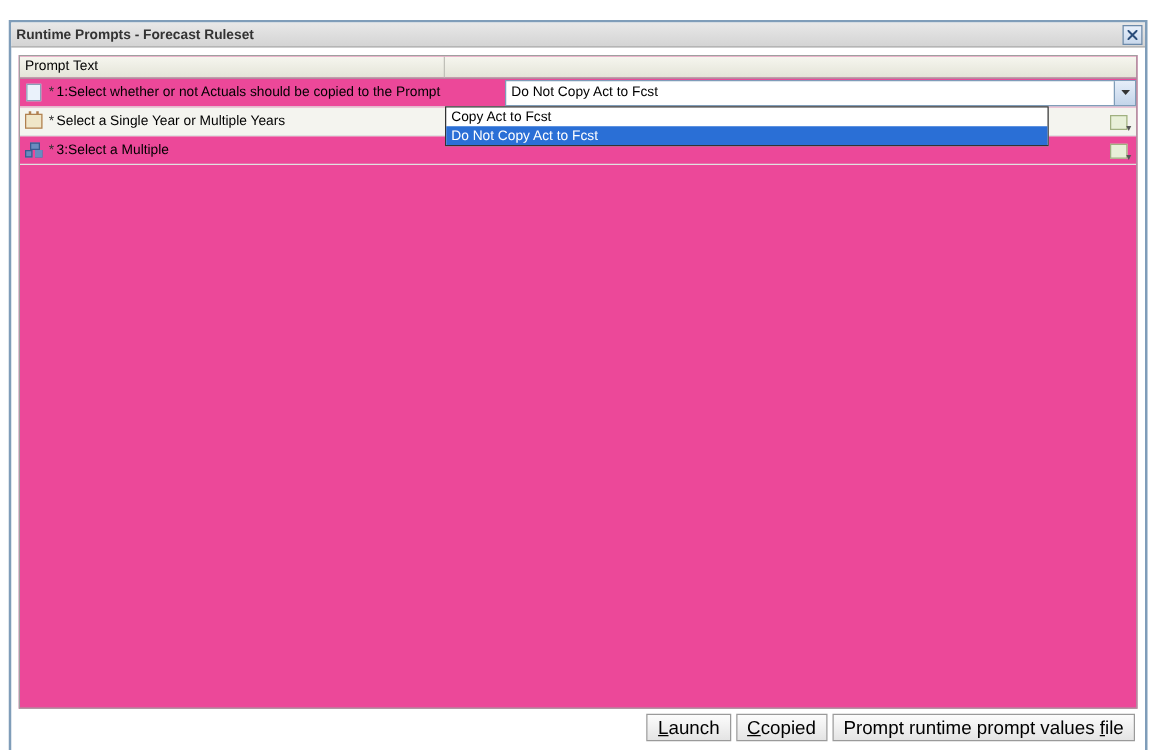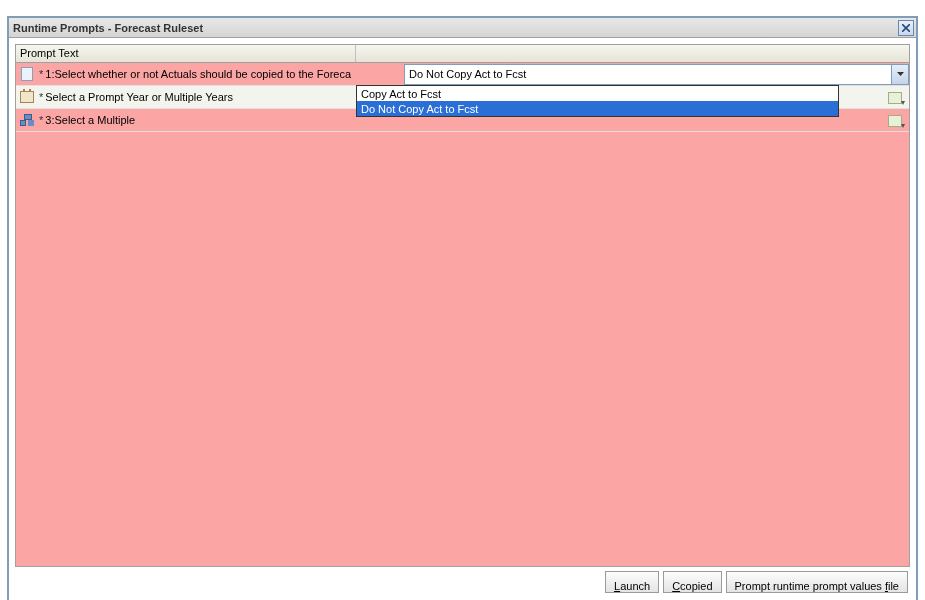--- a/index.html
+++ b/index.html
@@ -20,21 +20,21 @@
   }
   .titlebar-title { font-weight: bold; color: #333; font-size: 11px; }
   .close-btn {
     width: 16px; height: 16px; border: 1px solid #6b8aab;
     background: linear-gradient(to bottom, #e8f0fb, #c8d8ec);
     display: flex; align-items: center; justify-content: center;
     color: #2a4d7a; font-weight: bold; font-size: 10px; cursor: pointer;
   }
   .content { flex: 1; padding: 6px; display: flex; flex-direction: column; }
   .grid {
-    flex: 1; border: 1px solid #a0a0a0; background: #fca5a5; overflow: hidden;
+    flex: 1; border: 1px solid #a0a0a0; background: #ec4899; overflow: hidden;
   }
   .grid-header { display: flex; height: 18px; background: linear-gradient(to bottom,#f6f6ef,#e4e4d8); border-bottom:1px solid #a0a0a0;}
   .col-prompt { width: 340px; border-right: 1px solid #c0c0b8; padding: 2px 4px; }
   .col-value { flex: 1; padding: 2px 4px; }
   .grid-body { position: relative; }
   .row { display: flex; height: 23px; align-items: stretch; border-bottom: 1px solid #e0e0e0;}
   .cell-prompt { width: 340px; display: flex; align-items: center; padding: 0 3px; white-space: nowrap; overflow: hidden; }
   .cell-value { flex: 1; display: flex; align-items: center; position: relative; padding-left: 48px; }
   .row-icon { width: 16px; height: 16px; margin-right: 4px; flex-shrink: 0; display:inline-flex; align-items:center; justify-content:center;}
   .asterisk { color: #333; margin-right: 2px; }
@@ -56,21 +56,21 @@
   .dropdown-item.selected { background: #2a6fd6; color: #fff; }
   .select-btn {
     width: 24px; height: 21px; margin: 1px 2px 0 4px;
     display: flex; align-items: center; justify-content: center; cursor:pointer;
   }
   .footer {
     height: 30px; display: flex; justify-content: flex-end; align-items: center; gap: 4px; padding: 0 2px;
   }
   .btn {
     height: 22px; padding: 0 8px; border: 1px solid #9a9a9a; background: linear-gradient(to bottom,#fcfcfc,#e4e4e4);
-    display: flex; align-items: flex-end; cursor: pointer; font-size: 11px;
+    display: flex; align-items: center; cursor: pointer; font-size: 15px;
   }
   .btn .u { text-decoration: underline; }
   
   .ico-doc { border: 1px solid #8aa0b8; background: #eaf2fb; width:12px; height:14px; position:relative;}
   .ico-cal { border: 1px solid #b08050; background: #f0e6c8; width:14px; height:12px; position:relative;}
   .ico-cal::before { content:""; position:absolute; top:-3px; left:2px; width:2px; height:3px; background:#b08050;}
   .ico-cal::after { content:""; position:absolute; top:-3px; right:2px; width:2px; height:3px; background:#b08050;}
   .ico-hier { width:14px; height:14px; position:relative;}
   .ico-hier::before { content:""; position:absolute; top:1px; left:4px; width:6px; height:4px; background:#6a8cc0; border:1px solid #3a5a90;}
   .ico-hier::after { content:""; position:absolute; bottom:1px; left:0; width:4px; height:4px; background:#6a8cc0; border:1px solid #3a5a90; box-shadow: 8px 0 0 #6a8cc0, 8px 0 0 0 #3a5a90;}
@@ -96,21 +96,21 @@
           <div class="col-prompt">Prompt Text</div>
         </div>
         <div class="grid-body">
 
           <div class="row">
             <div class="cell-prompt">
               <span class="row-icon">
                   <span class="ico-doc"></span>
                 </span>
               <span class="asterisk">*</span>
-              <span>1:Select whether or not Actuals should be copied to the Foreca</span>
+              <span>1:Select whether or not Actuals should be copied to the Prompt</span>
             </div>
             <div class="cell-value">
               <div class="combo">
                 <span>Do Not Copy Act to Fcst</span>
                 <span class="combo-arrow">
                   <svg width="7" height="4" viewBox="0 0 7 4">
                       <path d="M0 0 L3.5 4 L7 0 Z" fill="#333"></path>
                     </svg>
                 </span>
               </div>
@@ -125,21 +125,21 @@
               </div>
             </div>
           </div>
 
           <div class="row" style="background:#f4f4ef;">
             <div class="cell-prompt">
               <span class="row-icon">
                   <span class="ico-cal"></span>
                 </span>
               <span class="asterisk">*</span>
-              <span>Select a Prompt Year or Multiple Years</span>
+              <span>Select a Single Year or Multiple Years</span>
             </div>
             <div class="cell-value">
               <div style="flex:1"></div>
               <div class="select-btn">
                 <span class="ico-select"></span>
               </div>
             </div>
           </div>
 
           <div class="row">

